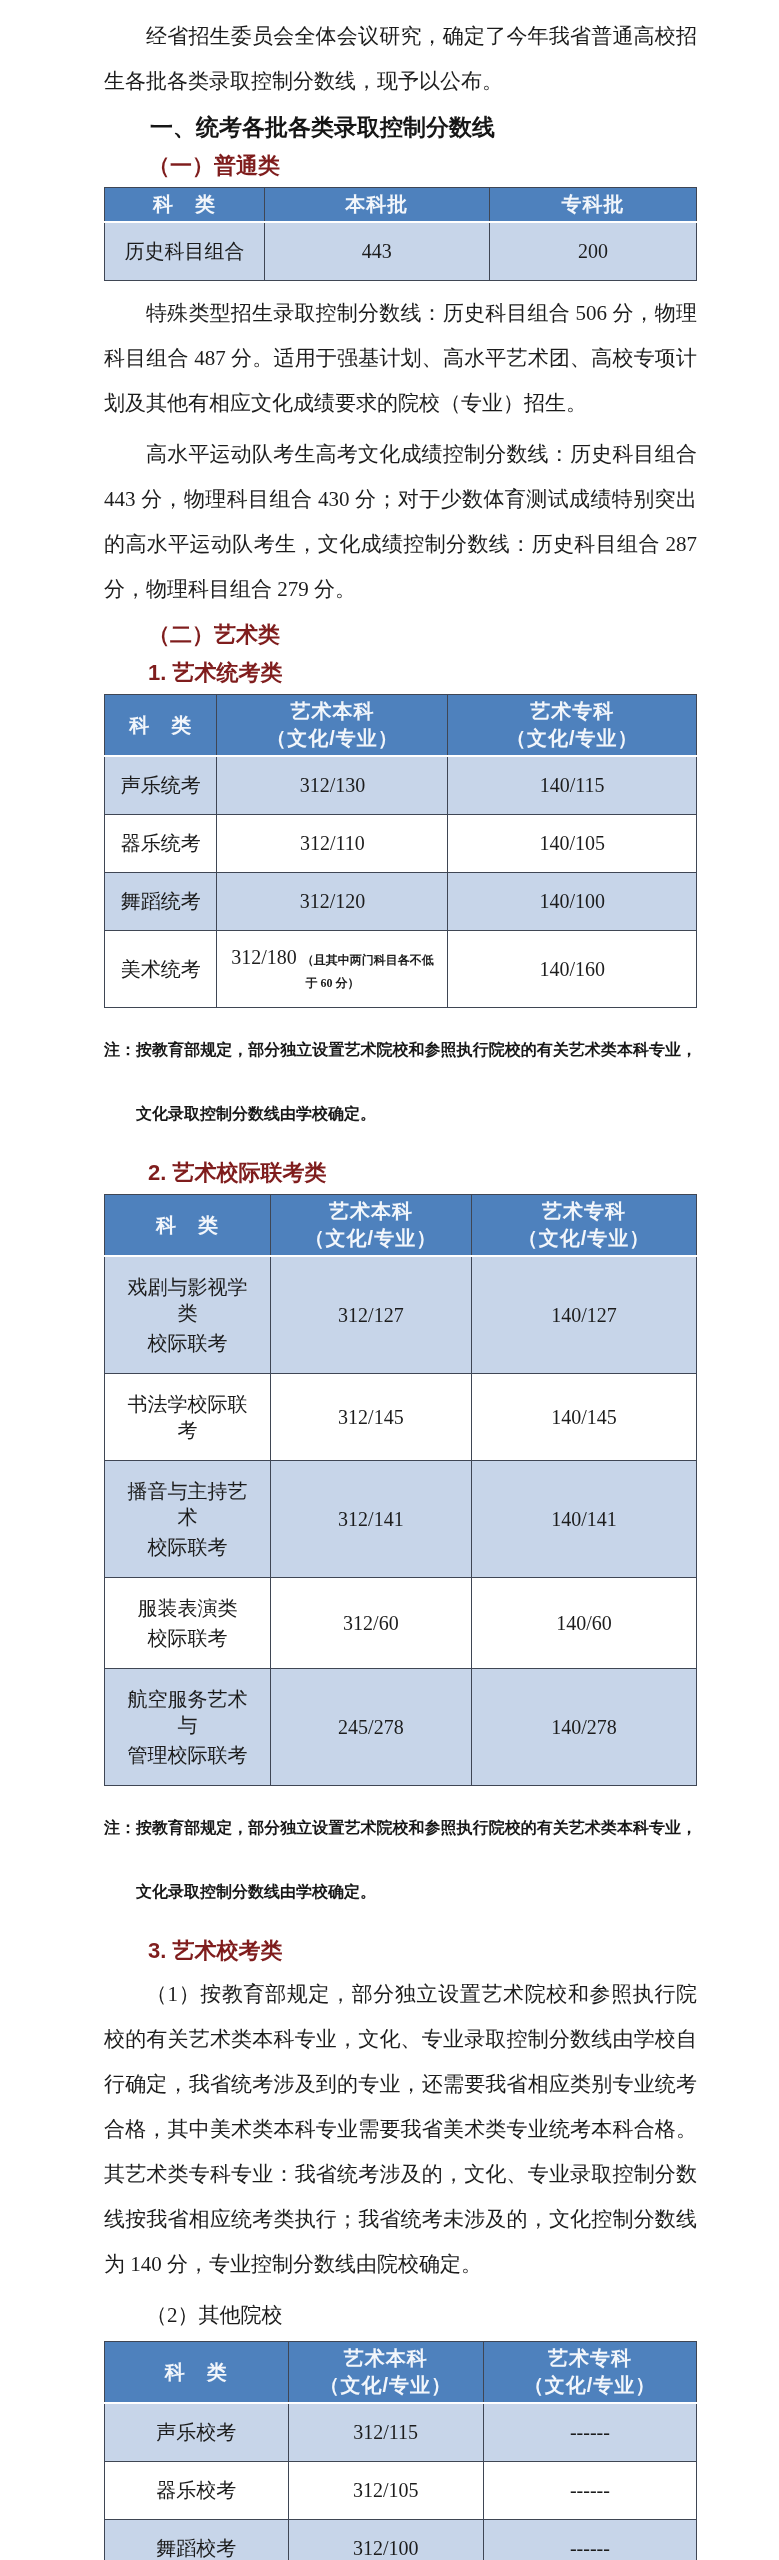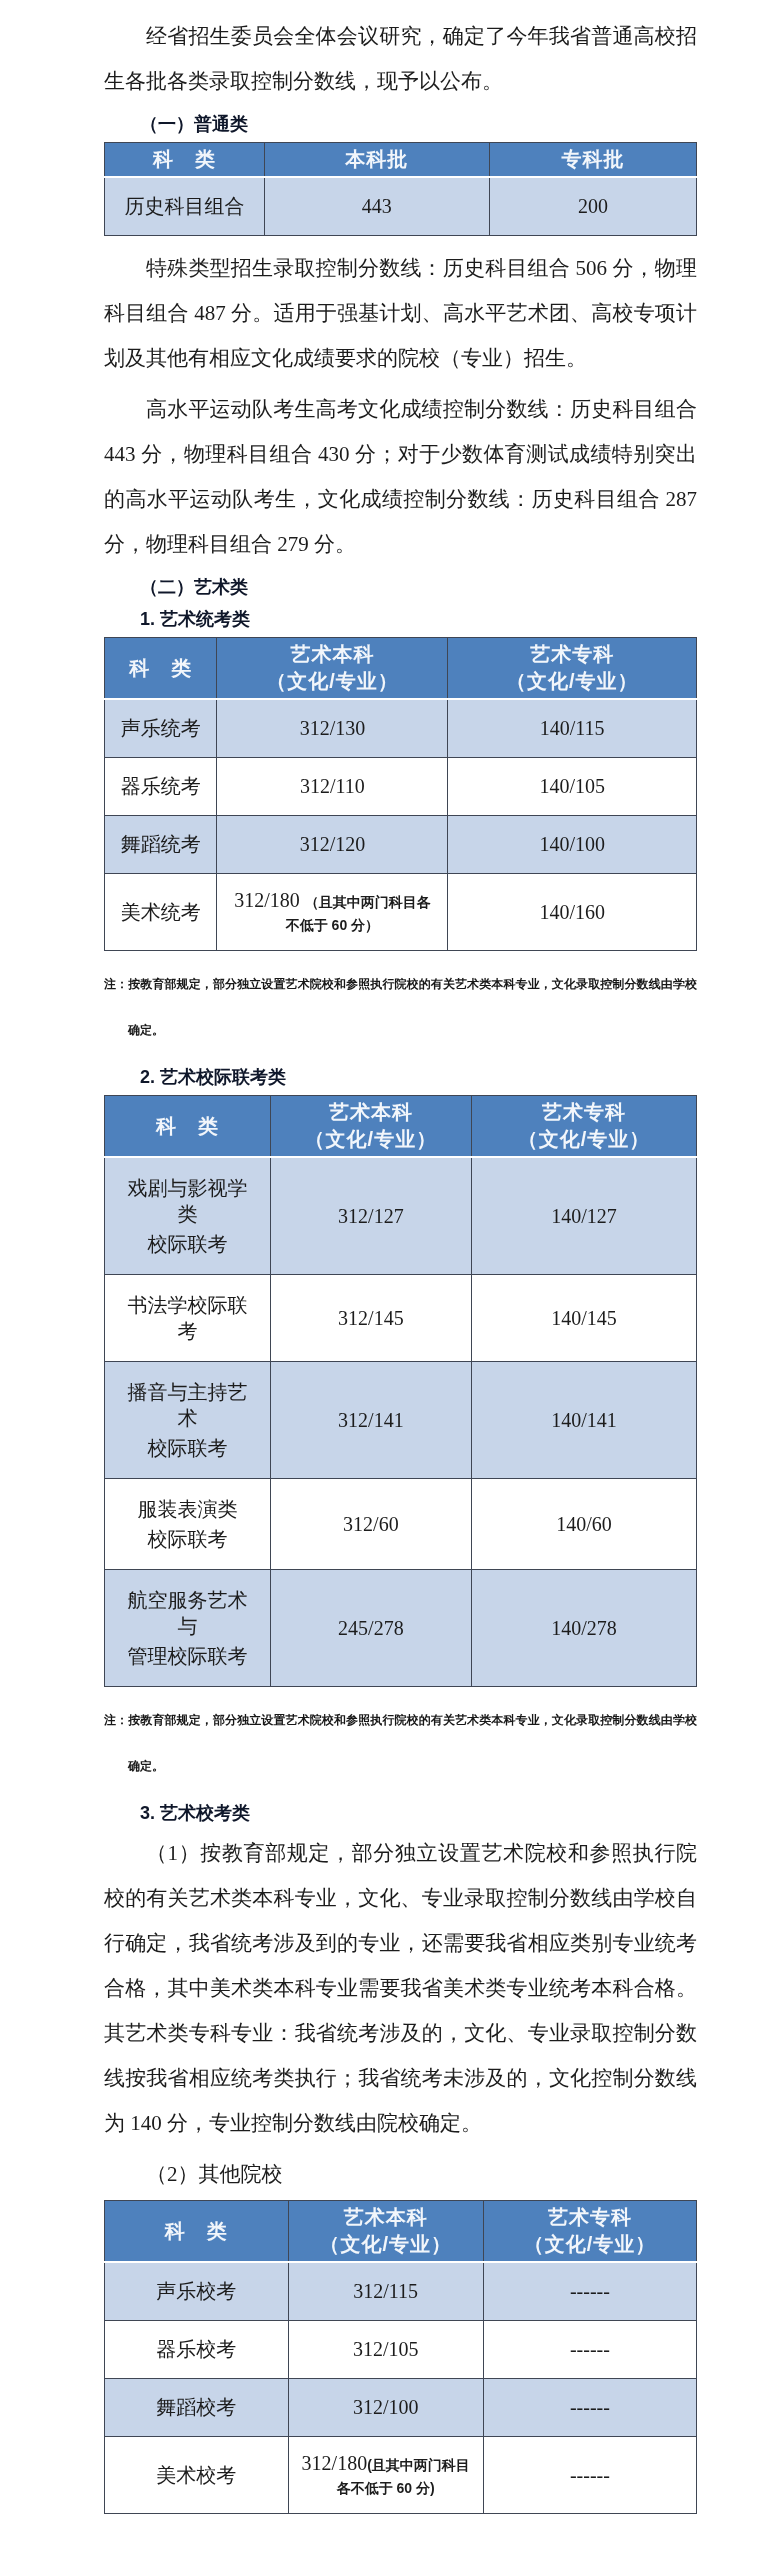--- a/index.html
+++ b/index.html
@@ -24,36 +24,36 @@
   h2.sec-heading{
     margin:8px 0 4px 0;
     font-size:23px;
     font-weight:bold;
     font-family:"Liberation Sans","DejaVu Sans",sans-serif;
     text-indent:2em;
     color:#161616;
   }
   h3.sub-heading{
     margin:8px 0 6px 0;
-    font-size:18px;
+    font-size:22px;
     font-weight:bold;
     font-family:"Liberation Sans","DejaVu Sans",sans-serif;
     text-indent:2em;
-    color:#0f172a;
+    color:#7f1d1d;
   }
   p.plain-sub{
     margin:8px 0 6px 0;
     font-size:21px;
     line-height:40px;
     text-indent:2em;
   }
   p.note{
     margin:10px 0 12px 0;
-    font-size:12px;
-    line-height:46px;
+    font-size:16px;
+    line-height:64px;
     font-family:"Liberation Sans","DejaVu Sans",sans-serif;
     font-weight:600;
     padding-left:2em;
     text-indent:-2em;
     text-align:justify;
     color:#181818;
   }
   table.score-table{
     width:100%;
     border-collapse:collapse;
@@ -79,37 +79,38 @@
   }
   table.score-table td{
     font-size:20px;
     padding:15px 13px;
     background:#ffffff;
   }
   table.score-table tr.alt td{background:var(--row-blue);}
   .h-line{display:block;line-height:27px;}
   .cell-line{display:block;line-height:26px;padding:2px 0;}
   .cell-note{
-    font-size:14px;
+    font-size:12px;
     font-weight:600;
-    font-family:Liberation Sans, sans-serif;
+    font-family:Liberation Serif, serif;
   }
   
   .tbl-a .c1{width:27%;} .tbl-a .c2{width:38%;} .tbl-a .c3{width:35%;}
   .tbl-b .c1{width:19%;} .tbl-b .c2{width:39%;} .tbl-b .c3{width:42%;}
   .tbl-c .c1{width:28%;} .tbl-c .c2{width:34%;} .tbl-c .c3{width:38%;}
   .tbl-d .c1{width:31%;} .tbl-d .c2{width:33%;} .tbl-d .c3{width:36%;}
 </style>
 </head>
 <body>
 
 <div class="page">
 
   <p class="body-para">经省招生委员会全体会议研究，确定了今年我省普通高校招生各批各类录取控制分数线，现予以公布。</p>
 
+  <h2 class="sec-heading">一、统考各批各类录取控制分数线</h2>
   <h3 class="sub-heading">（一）普通类</h3>
 
   <table class="score-table tbl-a">
     <colgroup>
         <col class="c1">
         <col class="c2">
         <col class="c3">
       </colgroup>
     <thead>
       <tr>

